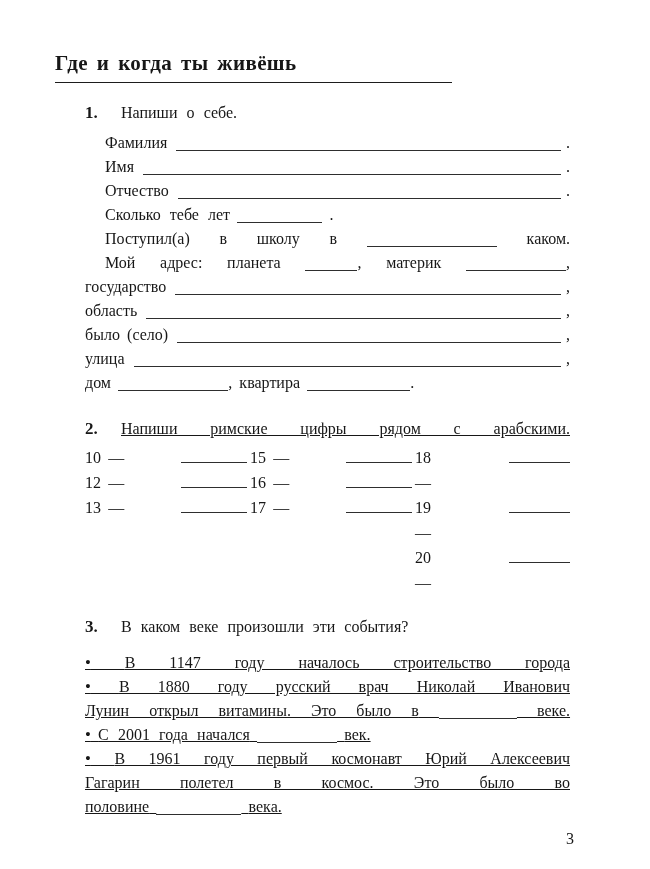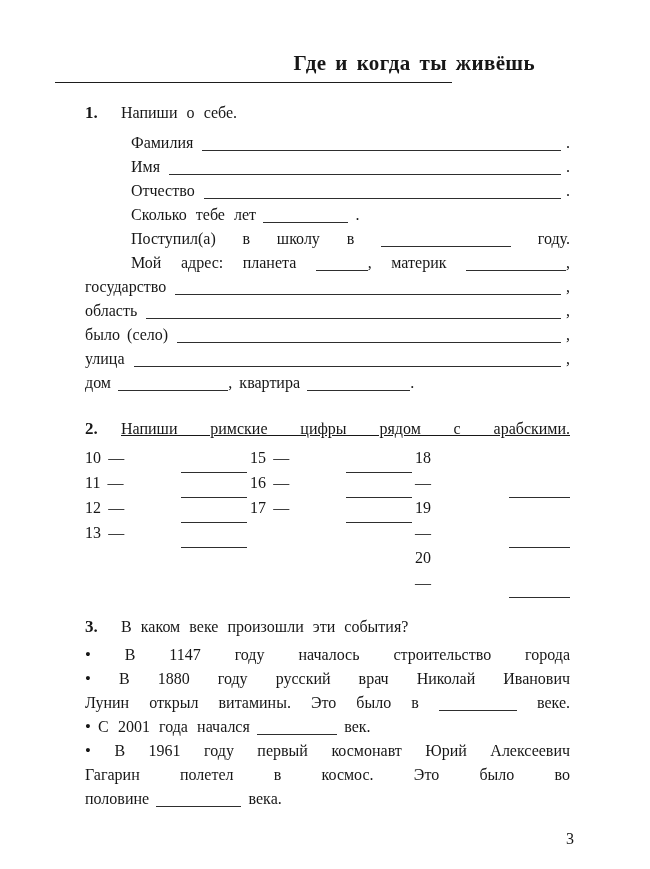--- a/index.html
+++ b/index.html
@@ -16,21 +16,21 @@
   .page {
     box-sizing:border-box;
     width:650px; height:869px;
     padding:50px 78px 0 55px;
     position:relative;
     background:#ffffff;
   }
   .title {
     width:480px;
     margin:0;
-    text-align:right;
+    text-align:left;
     font-size:21px;
     font-weight:700;
     letter-spacing:0.4px;
     line-height:26px;
   }
   .title-rule {
     width:397px;
     border-bottom:1.6px solid #1d1d1d;
     margin-top:6px;
   }
@@ -40,38 +40,38 @@
   .ex3 { margin-top:20px; }
   .ex-header { display:flex; line-height:24px; }
   .ex-num { flex:0 0 36px; font-weight:700; font-size:17px; }
   .ex-prompt { flex:1; }
   .jprompt { text-align:justify; text-align-last:justify;text-decoration:underline; }
   .wide { word-spacing:0.32em; }
   .fields { margin-top:6px; }
   .fline { display:flex; align-items:baseline; line-height:24px; }
   .lline { line-height:24px; }
   .jline { line-height:24px; text-align:justify; text-align-last:justify; }
-  .indent { margin-left:46px; }
+  .indent { margin-left:20px; }
   .blank {
     display:inline-block;
     height:0.85em;
     border-bottom:1.2px solid #2e2e2e;
     position:relative;
     top:3px;
   }
   .fline .blank { margin:0 5px 0 9px; }
   .grow { flex:1 1 auto; }
   .w52{width:52px;} .w66{width:66px;} .w78{width:78px;} .w80{width:80px;}
   .w85{width:85px;} .w100{width:100px;} .w103{width:103px;} .w110{width:110px;} .w130{width:130px;}
   .cols { display:flex; margin-top:4px; }
   .col { width:165px; }
   .col:last-child { width:155px; }
-  .cell { display:flex; align-items:flex-end; line-height:25px;gap:48px; }
+  .cell { display:flex; align-items:flex-start; line-height:25px;gap:48px; }
   .cell .blank { margin-left:9px; }
-  .events { margin-top:4px; }
+  .events { margin-top:12px;text-decoration:underline; }
   .events > div { line-height:24px; }
   .bullet { font-size:1.05em; }
   .page-number { position:absolute; top:830px; right:76px; font-size:16px; }
 </style>
 </head>
 <body>
 
 <div class="page">
 
   <header>
@@ -106,21 +106,21 @@
 
       <div class="lline indent">
         <span class="wide">Сколько тебе лет</span>
         <span class="blank w85"></span>
         <span>.</span>
       </div>
 
       <div class="jline indent">
         <span>Поступил(а) в школу в</span>
         <span class="blank w130"></span>
-        <span>году.</span>
+        <span>каком.</span>
       </div>
 
       <div class="jline indent">
         <span>Мой адрес: планета</span>
         <span class="blank w52"></span><span>, материк</span>
         <span class="blank w100"></span><span>,</span>
       </div>
 
       <div class="fline">
         <span>государство</span>
@@ -160,24 +160,20 @@
       <span class="ex-num">2.</span>
       <span class="ex-prompt jprompt">Напиши римские цифры рядом с арабскими.</span>
     </div>
     <div class="cols">
       <div class="col">
         <div class="cell">
             <span>10 —</span>
             <span class="blank w66"></span>
           </div>
         <div class="cell">
-            <span>11 —</span>
-            <span class="blank w66"></span>
-          </div>
-        <div class="cell">
             <span>12 —</span>
             <span class="blank w66"></span>
           </div>
         <div class="cell">
             <span>13 —</span>
             <span class="blank w66"></span>
           </div>
       </div>
       <div class="col">
         <div class="cell">

